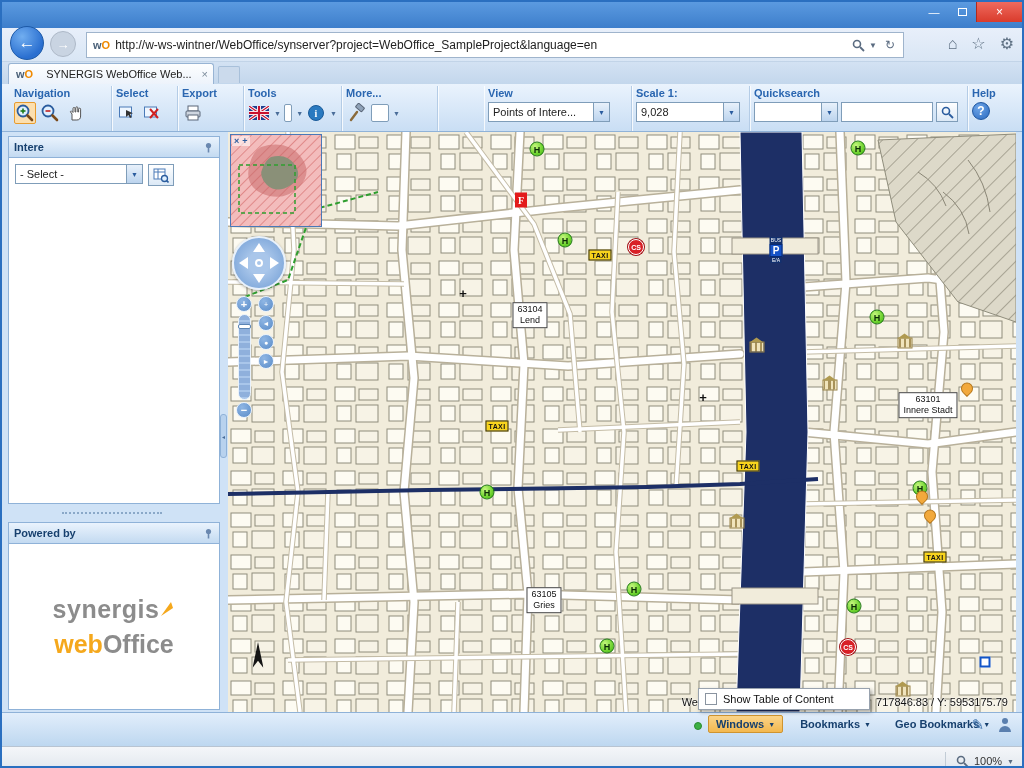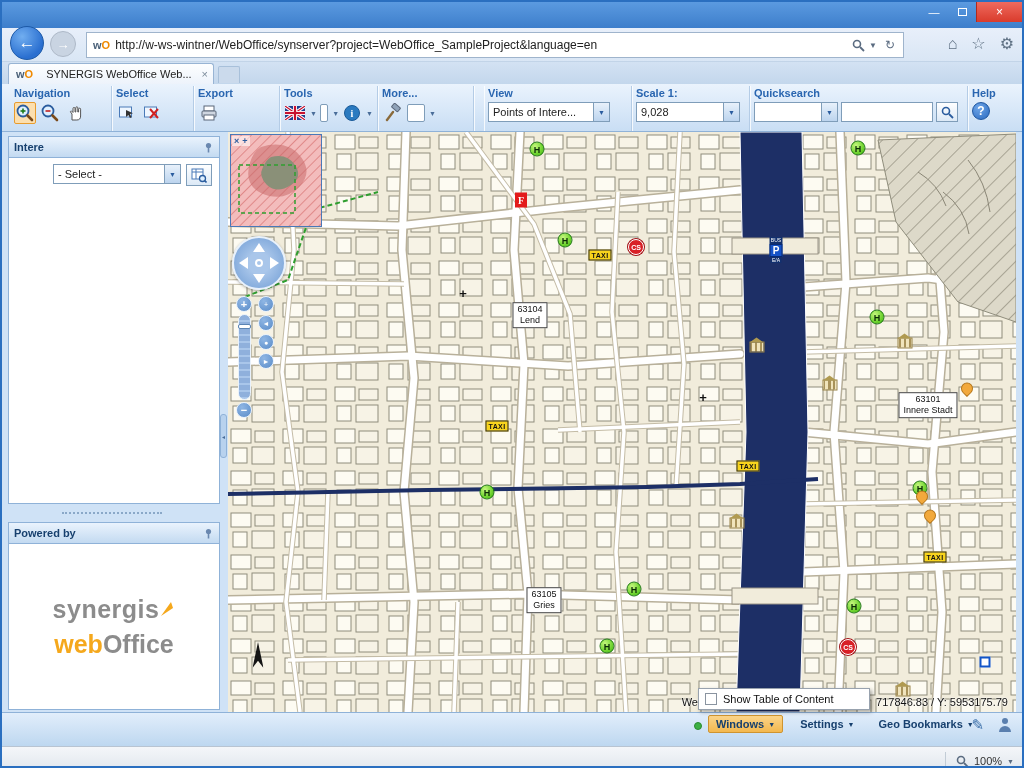--- a/index.html
+++ b/index.html
@@ -50,21 +50,21 @@
   .roundbtn { width:18px; height:18px; border-radius:50%; background:radial-gradient(circle at 35% 30%, #6fa6e8, #2a6ac0); color:#fff; font-weight:bold; font-size:12px; display:flex; align-items:center; justify-content:center; border:1px solid #1d55a0; }
   .spacer { flex:1; border-right:none; }
 
   
   .content { position:relative; height:580px; background:#cfe2f6; }
   .panel { position:absolute; left:6px; width:212px; }
   .phead { height:22px; background:linear-gradient(#eaf3fd,#c3daf1); border:1px solid #8fb2d8; display:flex; align-items:center; padding:0 5px; }
   .phead .ptitle { flex:1; font-size:11px; font-weight:bold; color:#17406e; }
   .pbody { background:#fff; border:1px solid #8fb2d8; border-top:none; }
   .queries-body { height:346px; padding:6px; display:flex; gap:5px; align-items:flex-start; }
-  .qcombo { width:128px;margin-left:38px; }
+  .qcombo { width:128px; }
   .qbtn { width:26px; height:22px; background:linear-gradient(#fff,#dce9f6); border:1px solid #7f9db9; display:flex; align-items:center; justify-content:center; }
   .splitdots { position:absolute; left:60px; top:380px; width:100px; border-top:2px dotted #8aa8c8; }
   .powered-body { height:166px; display:flex; flex-direction:column; align-items:center; justify-content:center; gap:6px; }
   .brand1 { font-size:25px; font-weight:bold; color:#8c8c8c; letter-spacing:.5px; display:flex; align-items:center; }
   .brand2 { font-size:25px; font-weight:bold; }
   .brand2 .bw { color:#f5a81c; } .brand2 .bo { color:#8c8c8c; }
   .collapse-strip { position:absolute; left:218px; top:0; width:8px; height:100%; }
   .collapse-handle { position:absolute; left:0; top:282px; width:7px; height:44px; background:#b8d2ee; border:1px solid #8fb2d8; border-radius:3px; display:flex; align-items:center; justify-content:center; font-size:6px; color:#4a6d99; }
 
   
@@ -202,40 +202,40 @@
             </svg>
         </span>
         <span class="tico">
           <svg width="20" height="20" viewBox="0 0 20 20">
               <path d="M7 17 v-6 l-1.6-2.2 1-1 1.6 1.7 V5.5 a1 1 0 0 1 2 0 V9 h.8 V4.8 a1 1 0 0 1 2 0 V9 h.8 V6.2 a1 1 0 0 1 2 0 V13 c0 2.8-1.4 4-3.8 4 z" fill="#fff" stroke="#555" stroke-width="1"></path>
             </svg>
         </span>
       </div>
     </div>
 
-    <div class="tsec" style="width:82px">
+    <div class="tsec" style="width:66px">
       <div class="tlabel">Select</div>
       <div class="trow">
         <span class="tico">
           <svg width="20" height="20" viewBox="0 0 20 20">
               <rect x="2.5" y="4" width="12" height="10" fill="#eef6ff" stroke="#4a7ab8"></rect>
               <path d="M9 7 l7 3.2 -3 .9 1.6 3.2 -1.6.8 -1.6-3.2 -2.4 2.2 z" fill="#333"></path>
             </svg>
         </span>
         <span class="tico">
           <svg width="20" height="20" viewBox="0 0 20 20">
               <rect x="2.5" y="4" width="12" height="10" fill="#eef6ff" stroke="#4a7ab8"></rect>
               <line x1="8" y1="6" x2="16" y2="15" stroke="#d02020" stroke-width="2"></line>
               <line x1="16" y1="6" x2="8" y2="15" stroke="#d02020" stroke-width="2"></line>
             </svg>
         </span>
       </div>
     </div>
 
-    <div class="tsec" style="width:86px">
+    <div class="tsec" style="width:66px">
       <div class="tlabel">Export</div>
       <div class="trow">
         <span class="tico">
           <svg width="20" height="20" viewBox="0 0 20 20">
               <rect x="5" y="3" width="10" height="5" fill="#fff" stroke="#5a6678"></rect>
               <rect x="3" y="8" width="14" height="6" rx="1" fill="#cfd6e0" stroke="#5a6678"></rect>
               <rect x="5" y="12" width="10" height="5" fill="#fff" stroke="#5a6678"></rect>
             </svg>
         </span>
       </div>
@@ -578,21 +578,21 @@
   </div>
 
   <div class="appbar">
     <span class="statusdot"></span>
     <div class="abgroup">
       <span class="abbtn windows">
         <span>Windows</span>
         <span class="abcaret">▼</span>
       </span>
       <span class="abbtn">
-        <span>Settings</span>
+        <span>Bookmarks</span>
         <span class="abcaret">▼</span>
       </span>
       <span class="abbtn">
         <span>Geo Bookmarks</span>
         <span class="abcaret">▼</span>
       </span>
     </div>
     <div class="abicons">
       <span class="pencil">✎</span>
       <span class="person"></span>

